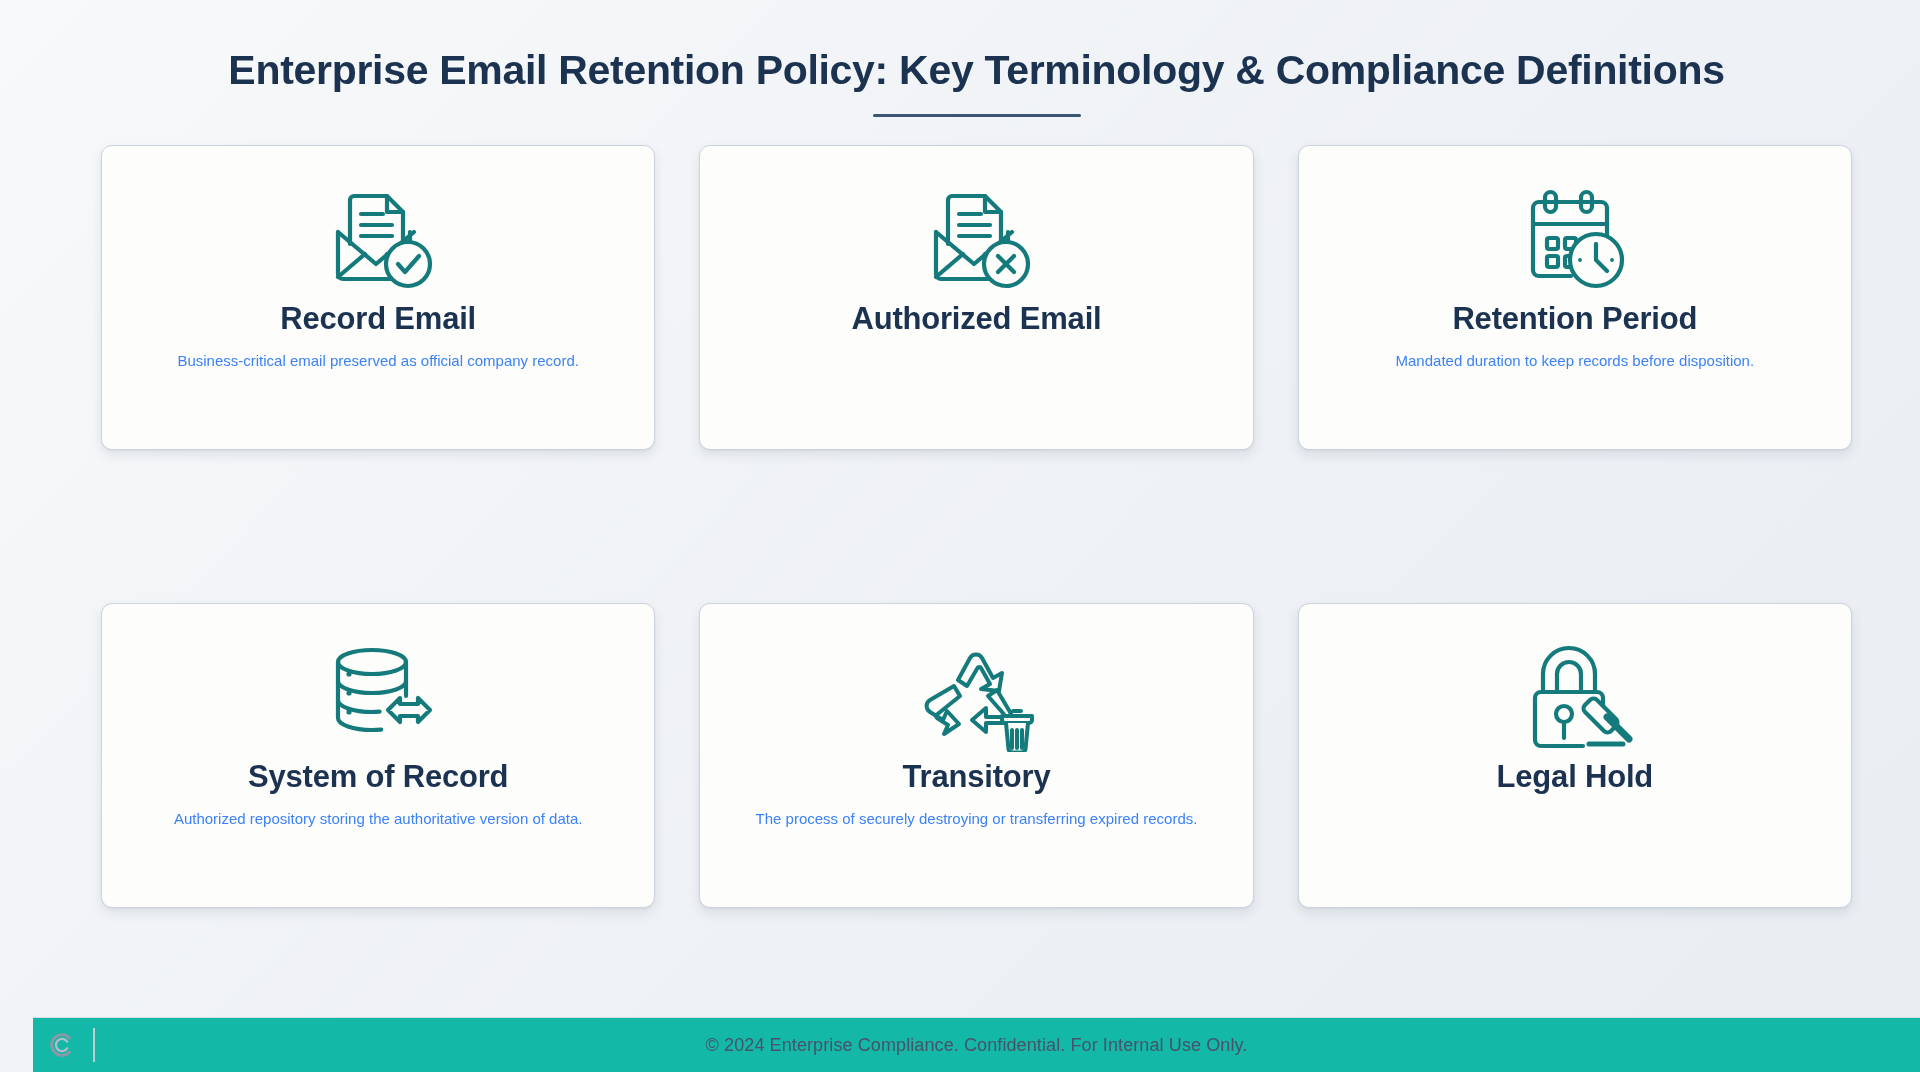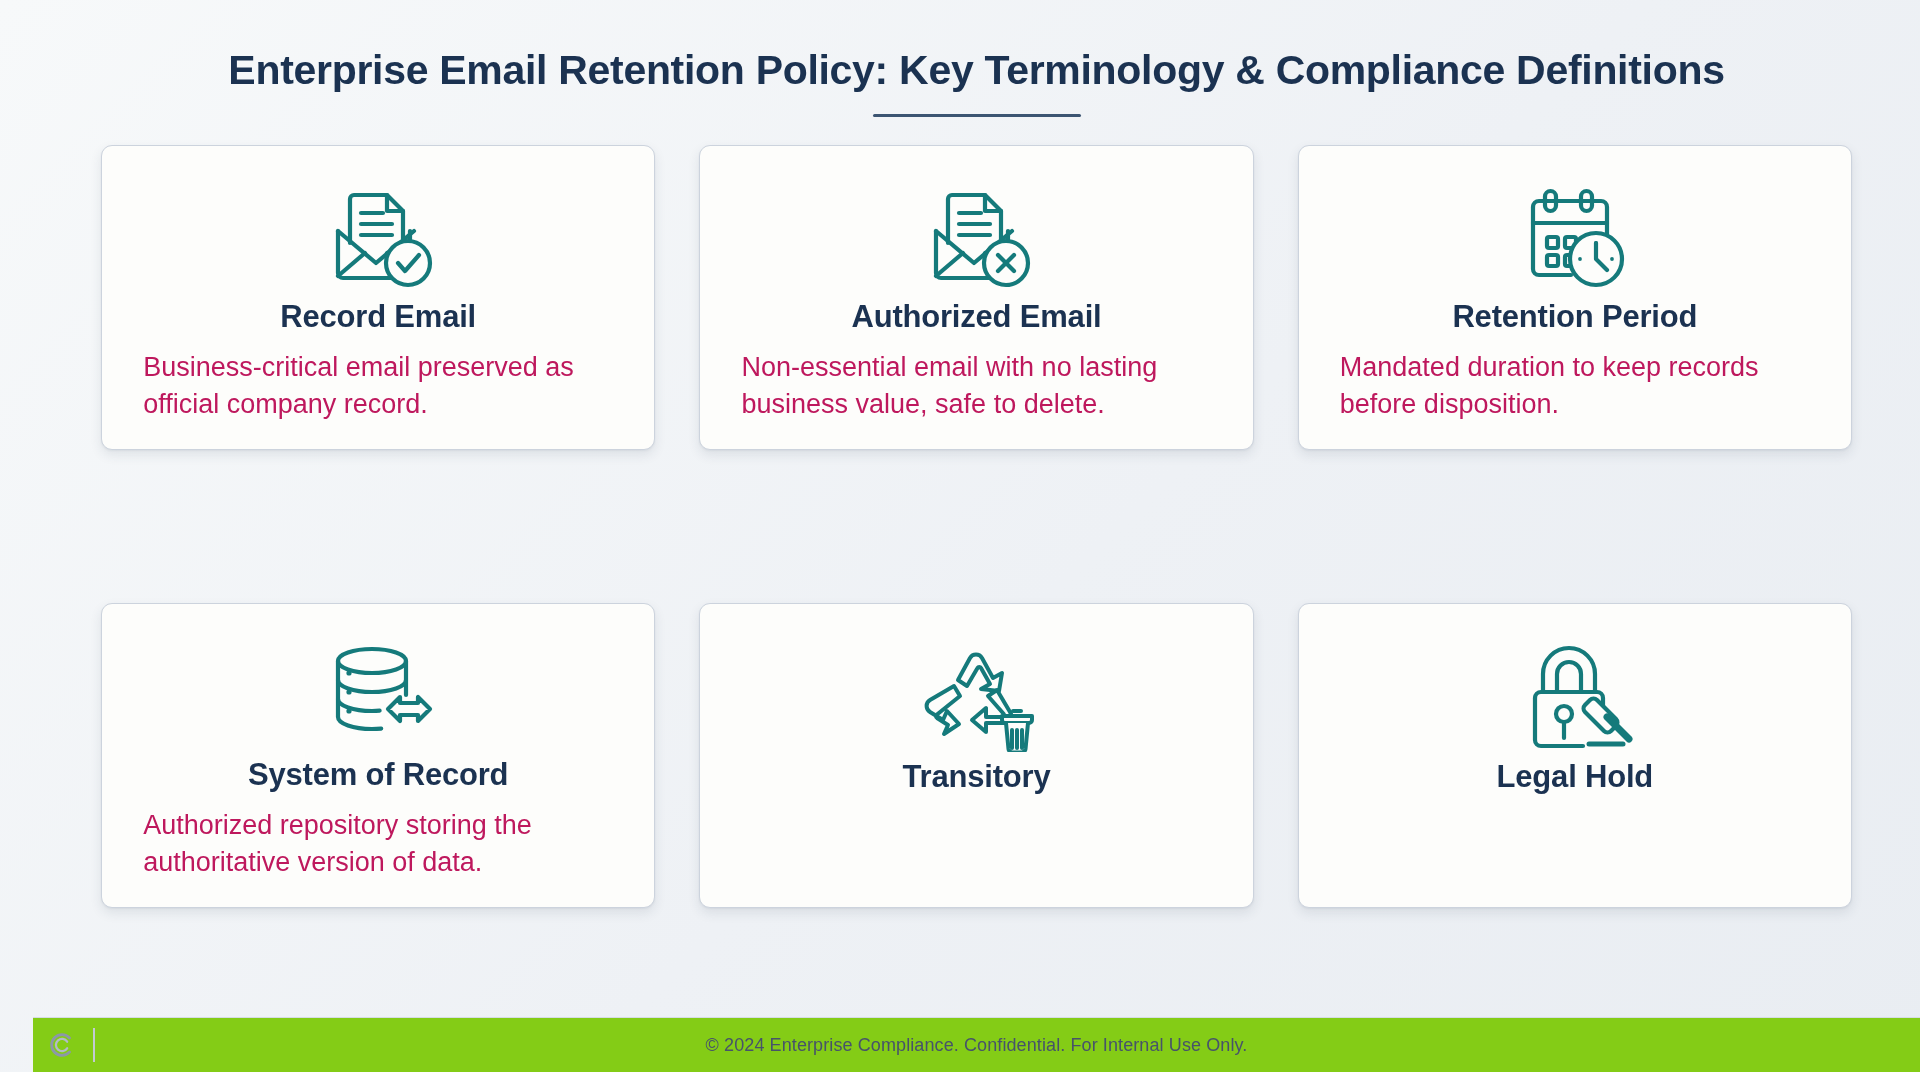--- a/index.html
+++ b/index.html
@@ -95,32 +95,32 @@
     font-size: 31px;
     font-weight: 700;
     color: #1b3251;
     letter-spacing: -0.2px;
     margin-bottom: 15px;
     text-align: center;
     line-height: 1.1;
   }
 
   .card-desc {
-    font-size: 27px;
+    font-size: 15px;
     line-height: 1.38;
-    color: #be185d;
-    text-align: left;
+    color: #3b82f6;
+    text-align: right;
     max-width: 470px;
   }
 
   
   .footer {
     flex: 0 0 auto;
     height: 55px;
-    background: #84cc16;
+    background: #14b8a6;
     border-top: 1px solid #d6dce4;
     position: relative;
     display: flex;
     align-items: center;
     justify-content: center;
   }
 
   .footer-text {
     font-size: 18px;
     color: #47536a;
@@ -192,21 +192,20 @@
           <path d="M18 50 v42 a5 5 0 0 0 5 5 h62 a5 5 0 0 0 5 -5 V50"></path>
           <path d="M18 50 L56 82 L94 50"></path>
           <path d="M18 95 L45 72"></path>
           <path d="M94 95 L67 72"></path>
           <circle cx="88" cy="82" r="22" fill="#fdfdfb"></circle>
           <path d="M80 74 l16 16"></path>
           <path d="M96 74 l-16 16"></path>
         </svg>
       </div>
       <div class="card-title">Authorized Email</div>
-      <div class="card-desc">Non-essential email with no lasting business value, safe to delete.</div>
     </div>
 
     <div class="card">
       <div class="card-icon">
         <svg width="116" height="112" viewBox="0 0 116 112" fill="none" stroke="#157a7b" stroke-width="4.2" stroke-linecap="round" stroke-linejoin="round">
           <path d="M16 26 a6 6 0 0 1 6 -6 h62 a6 6 0 0 1 6 6 v30"></path>
           <path d="M16 26 v62 a6 6 0 0 0 6 6 h32"></path>
           <path d="M16 42 h74"></path>
           <rect x="28" y="10" width="11" height="20" rx="5.5"></rect>
           <rect x="64" y="10" width="11" height="20" rx="5.5"></rect>
@@ -256,20 +255,21 @@
 
           <path d="M84 76 h30 v4 a3 3 0 0 1 -3 3 h-24 a3 3 0 0 1 -3 -3 z" fill="#fdfdfb"></path>
           <path d="M95 71 h8"></path>
           <path d="M88 83 l2.5 26 a4 4 0 0 0 4 3.5 h9 a4 4 0 0 0 4 -3.5 L110 83" fill="#fdfdfb"></path>
           <path d="M94 90 v18"></path>
           <path d="M99 90 v18"></path>
           <path d="M104 90 v18"></path>
         </svg>
       </div>
       <div class="card-title">Transitory</div>
+      <div class="card-desc">The process of securely destroying or transferring expired records.</div>
     </div>
 
     <div class="card">
       <div class="card-icon">
         <svg width="116" height="112" viewBox="0 0 116 112" fill="none" stroke="#157a7b" stroke-width="4.2" stroke-linecap="round" stroke-linejoin="round">
 
           <path d="M26 52 V34 a26 26 0 0 1 52 0 v18"></path>
           <path d="M40 52 V34 a12 12 0 0 1 24 0 v18"></path>
 
           <path d="M18 58 a6 6 0 0 1 6 -6 h56 a6 6 0 0 1 6 6 v10"></path>

